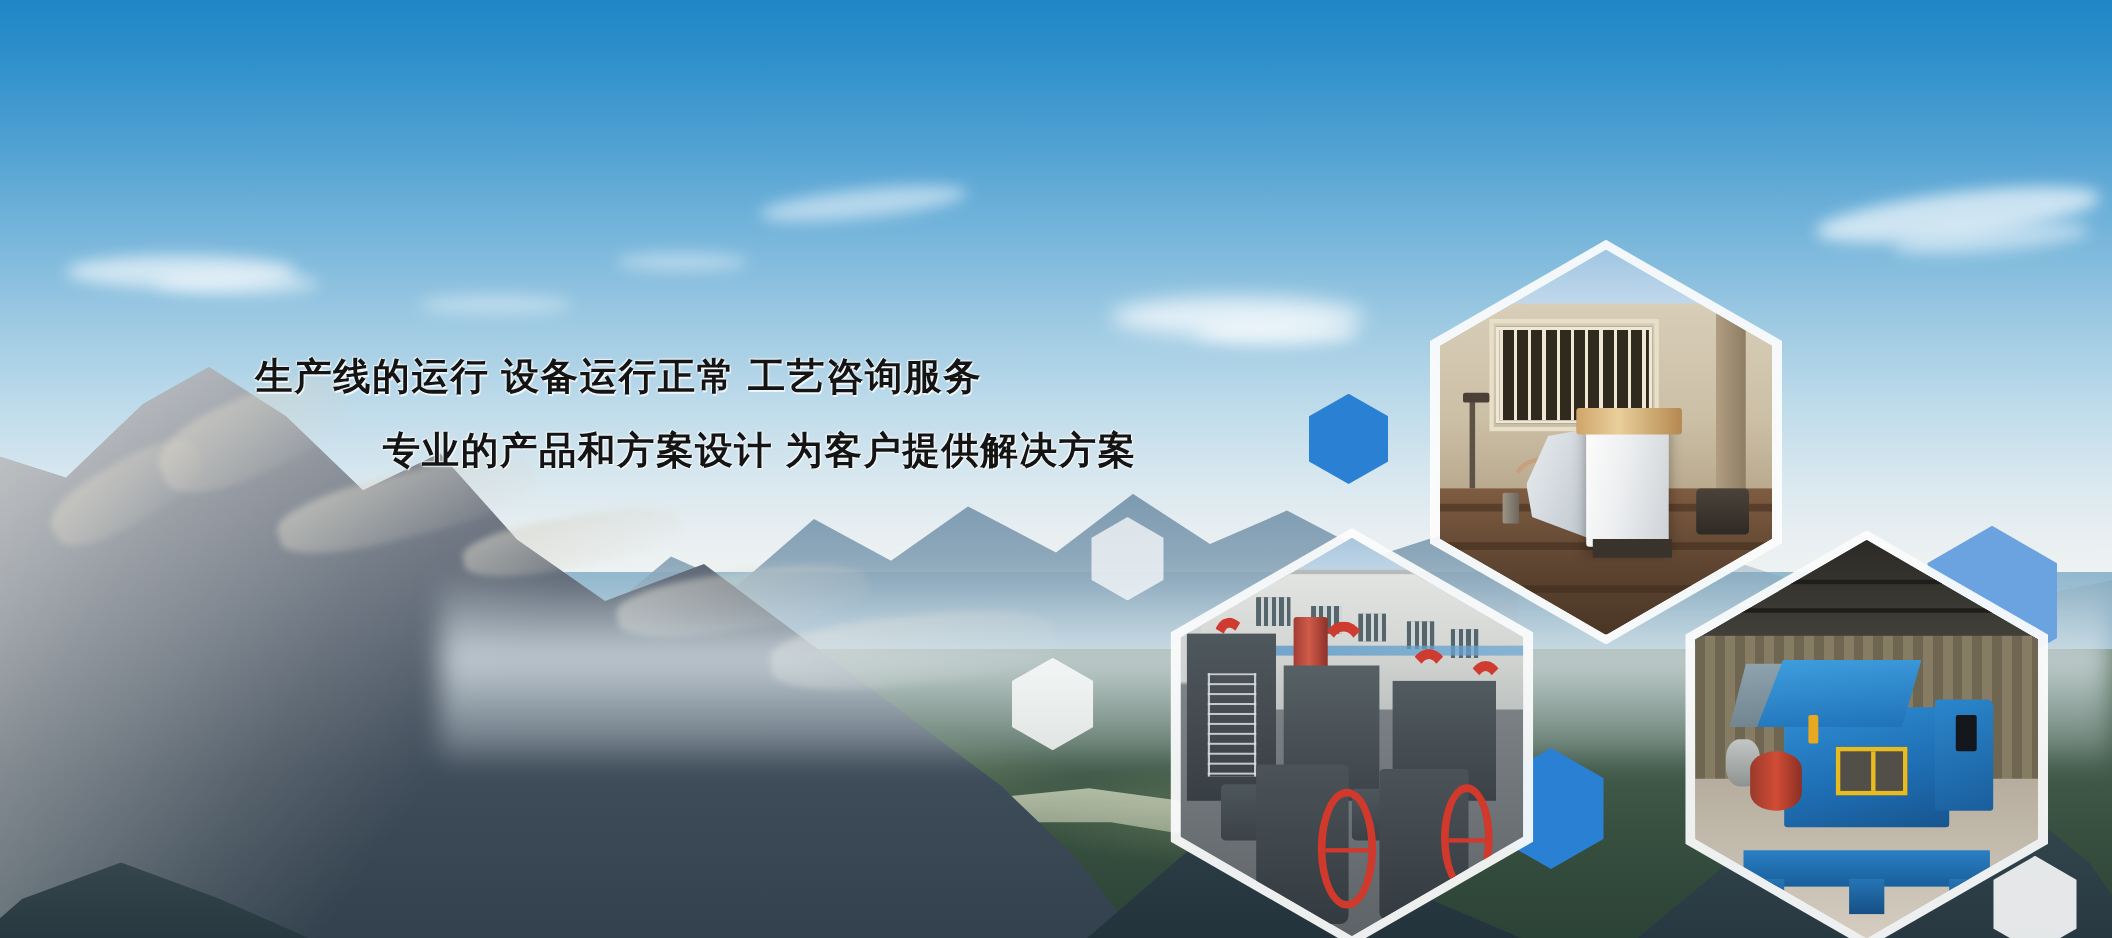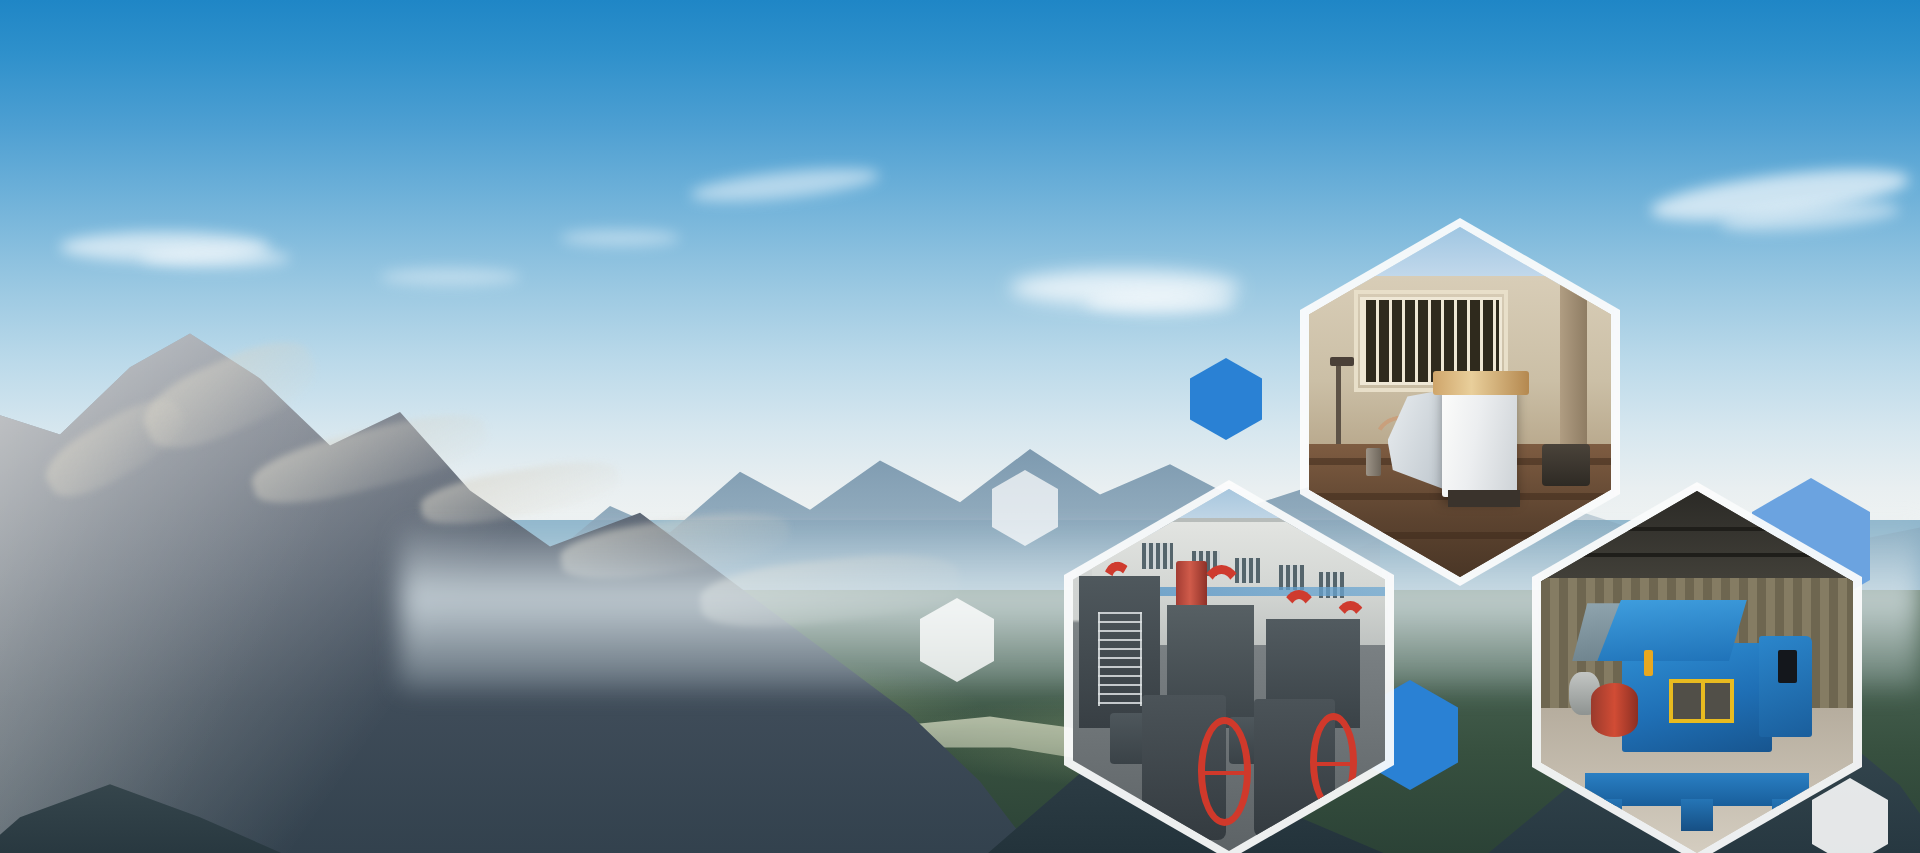--- a/index.html
+++ b/index.html
@@ -353,20 +353,24 @@
     <div class="scree s5"></div>
     <div class="scree s6"></div>
 
     <div class="haze"></div>
 
     <div class="fg-peak1"></div>
     <div class="fg-peak2"></div>
     <div class="fg-peak3"></div>
   </div>
 
+  <div class="headline">
+    <span class="line1">生产线的运行 设备运行正常 工艺咨询服务</span>
+    <span class="line2">专业的产品和方案设计  为客户提供解决方案</span>
+  </div>
 
   <div class="deco" style="left:1190px; top:358px; width:72px; height:82px; background:#2a81d4;"></div>
 
   <div class="deco" style="left:992px; top:470px; width:66px; height:76px; background:rgba(255,255,255,.72);"></div>
 
   <div class="deco" style="left:920px; top:598px; width:74px; height:84px; background:rgba(255,255,255,.80);"></div>
 
   <div class="deco" style="left:1362px; top:680px; width:96px; height:110px; background:#2a81d4;"></div>
 
   <div class="deco" style="left:1752px; top:478px; width:118px; height:136px; background:#6ba3e0;"></div>

